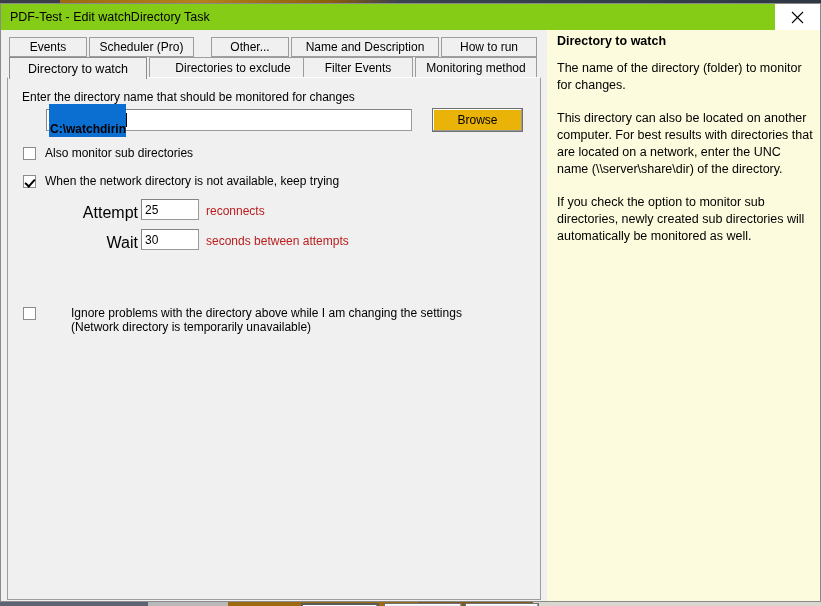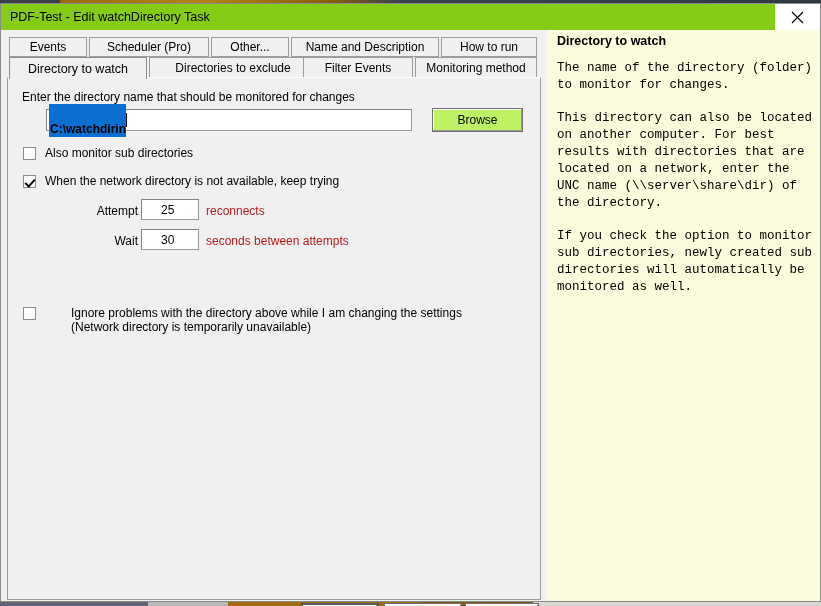--- a/index.html
+++ b/index.html
@@ -146,21 +146,21 @@
     display: inline-block;
     width: 1px; height: 14px;
     background: #000;
     margin-left: 0px;
   }
 
   #browse-button {
     position: absolute;
     left: 424px; top: 30px;
     width: 91px; height: 24px;
-    background: #bef264;
+    background: #eab308;
     border: 1px solid #707070;
     box-shadow: inset -1px -1px 0 #9a9a9a, inset 1px 1px 0 #fdfdfd;
     box-sizing: border-box;
     font-size: 12px;
     display: flex; align-items: center; justify-content: center;
     cursor: default;
   }
 
   
   .cb-row {
@@ -195,35 +195,35 @@
     color: #000;
   }
 
   #cb-subdirs { left: 15px; top: 68px; }
   #cb-keeptrying { left: 15px; top: 96px; }
   #cb-ignore-access { left: 15px; top: 192px; }
   #cb-ignore-problems { left: 15px; top: 228px; gap: 26px; }
 
   .num-label {
     position: absolute;
-    font-size: 12px;
+    font-size: 16px;
     text-align: right;
     color: #000;
   }
   .num-input {
     position: absolute;
     height: 21px;
     border: 1px solid #9a9a9a;
     border-top-color: #848484;
     border-left-color: #848484;
     background: #ffffff;
     box-sizing: border-box;
     font-family: "Liberation Sans", sans-serif;
     font-size: 12px;
-    padding: 0 19px;
+    padding: 0 3px;
     display: flex; align-items: center;
     cursor: text;
   }
   .unit-label { position: absolute; font-size: 12px; color: #b91c1c; }
 
   #attempt-label { left: 60px; top: 126px; width: 70px; }
   #attempt-input { left: 133px; top: 121px; width: 58px; }
   #attempt-unit  { left: 198px; top: 126px; }
 
   #wait-label { left: 60px; top: 156px; width: 70px; }
@@ -267,21 +267,21 @@
     color: #000;
   }
   #help-body {
     position: absolute;
     left: 10px; top: 30px;
     width: 258px;
     font-size: 12.5px;
     line-height: 17px;
     color: #000;
   }
-  #help-body p { margin: 0 0 16px 0; font-family: Liberation Mono, monospace; }
+  #help-body p { margin: 0 0 16px 0; }
 </style>
 </head>
 <body>
 
 <div id="bg-top-strip"></div>
 <div id="bg-bottom-strip">
   <div class="seg-dark"></div>
   <div class="seg-gray"></div>
   <div class="seg-orange"></div>
   <div class="seg-orange2"></div>
@@ -297,21 +297,21 @@
         <line x1="1" y1="1" x2="12" y2="12" stroke="#000" stroke-width="1.1"></line>
         <line x1="12" y1="1" x2="1" y2="12" stroke="#000" stroke-width="1.1"></line>
       </svg>
     </div>
   </div>
 
   <div id="left-pane">
 
     <div class="tab-row" id="tab-row-top">
       <div class="tab" style="left:8px;  width:78px;">Events</div>
-      <div class="tab" style="left:88px; width:120px;">Scheduler (Pro)</div>
+      <div class="tab" style="left:88px; width:105px;">Scheduler (Pro)</div>
       <div class="tab" style="left:210px;width:78px;">Other...</div>
       <div class="tab" style="left:290px;width:148px;">Name and Description</div>
       <div class="tab" style="left:440px;width:96px;">How to run</div>
     </div>
 
     <div class="tab-row" id="tab-row-bottom">
       <div class="tab selected" style="left:8px;  width:138px;">Directory to watch</div>
       <div class="tab" style="left:148px;width:168px;">Directories to exclude</div>
       <div class="tab" style="left:302px;width:110px;">Filter Events</div>
       <div class="tab" style="left:414px;width:122px;">Monitoring method</div>

